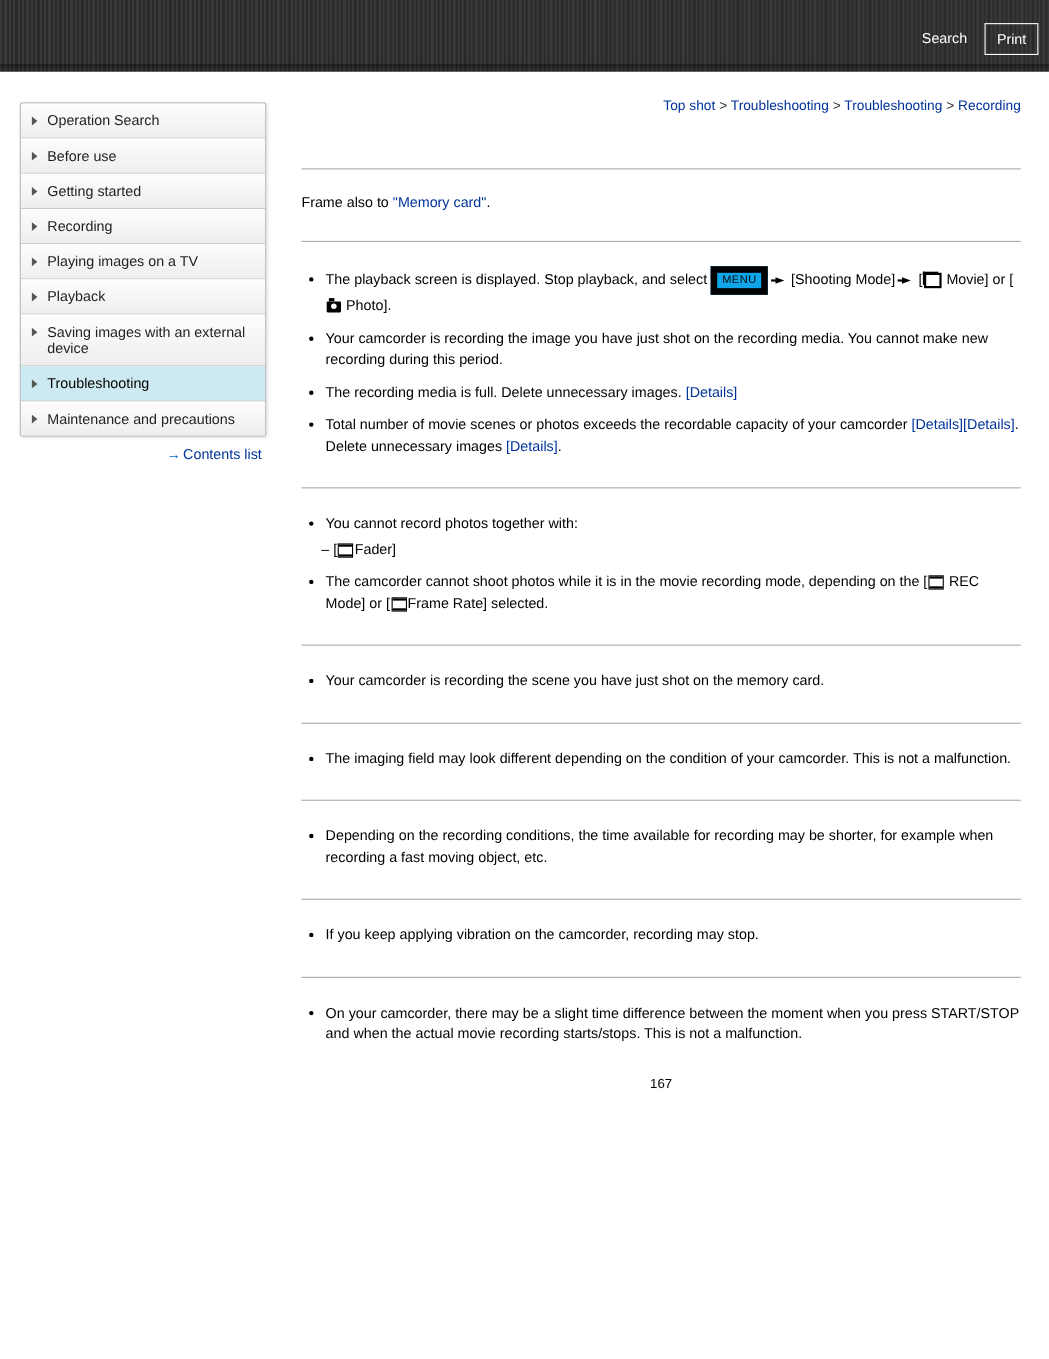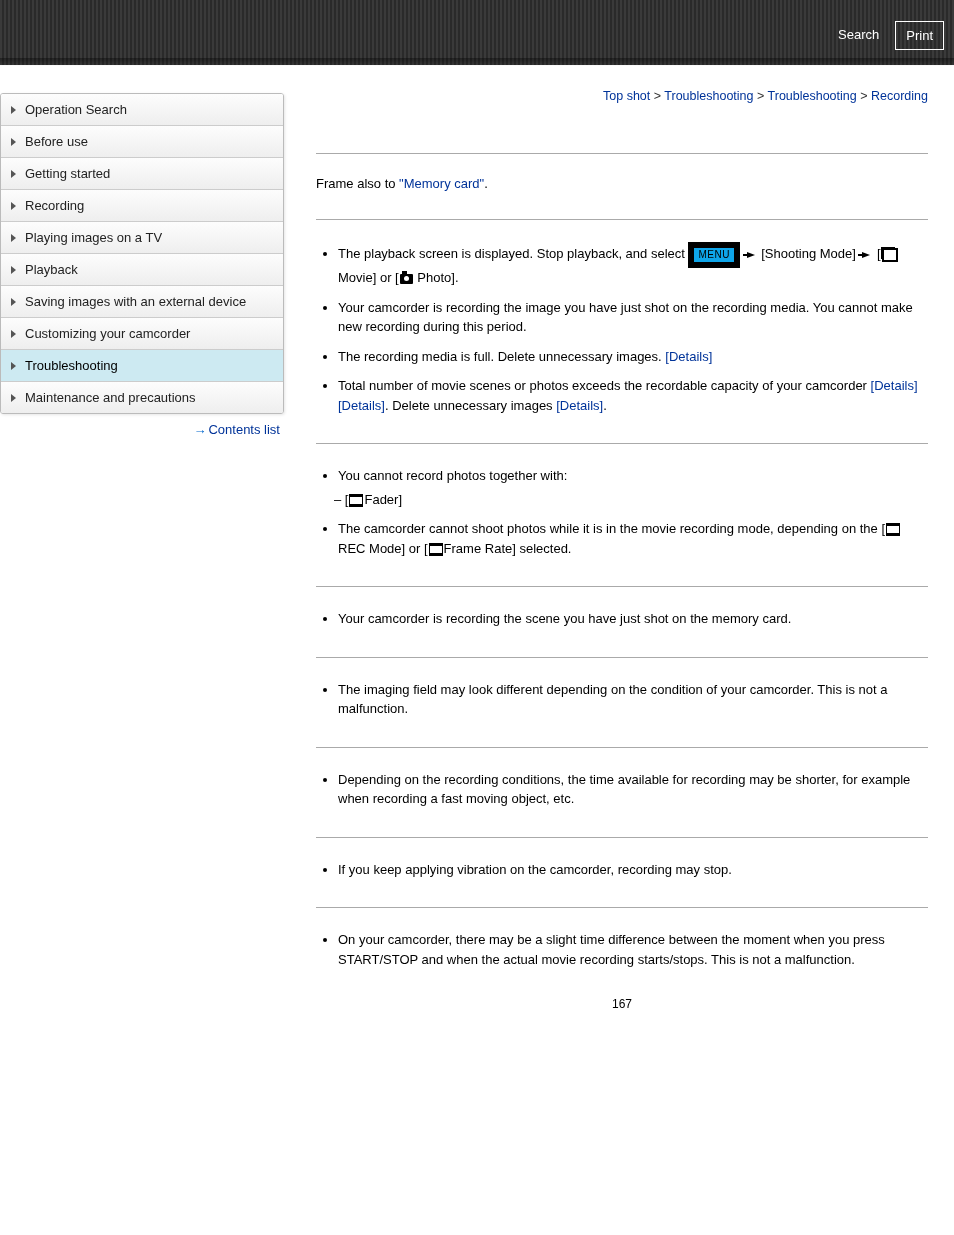--- a/index.html
+++ b/index.html
@@ -39,21 +39,22 @@
   }
   .banner-buttons .print {
     border: 1px solid #fff;
   }
   .layout {
     display: flex;
     align-items: flex-start;
     margin-top: 28px;
   }
   .sidebar {
-    width: 284px;
+    width: 224px;
+    margin-left: 18px;
     flex-shrink: 0;
   }
   .nav {
     border: 1px solid #bbb;
     border-radius: 3px;
     overflow: hidden;
     box-shadow: 1px 1px 3px rgba(0,0,0,0.1);
   }
   .nav-item {
     padding: 8px 10px 8px 24px;
@@ -193,21 +194,20 @@
 <div class="layout">
   <div class="sidebar">
     <div class="nav">
       <div class="nav-item">Operation Search</div>
       <div class="nav-item">Before use</div>
       <div class="nav-item">Getting started</div>
       <div class="nav-item">Recording</div>
       <div class="nav-item">Playing images on a TV</div>
       <div class="nav-item">Playback</div>
       <div class="nav-item">Saving images with an external device</div>
-      <div class="nav-item">Customizing your camcorder</div>
       <div class="nav-item active">Troubleshooting</div>
       <div class="nav-item">Maintenance and precautions</div>
     </div>
     <div class="contents-link">
       <span class="arrow">→</span><span>Contents list</span>
     </div>
   </div>
 
   <div class="content">
     <div class="breadcrumb">

